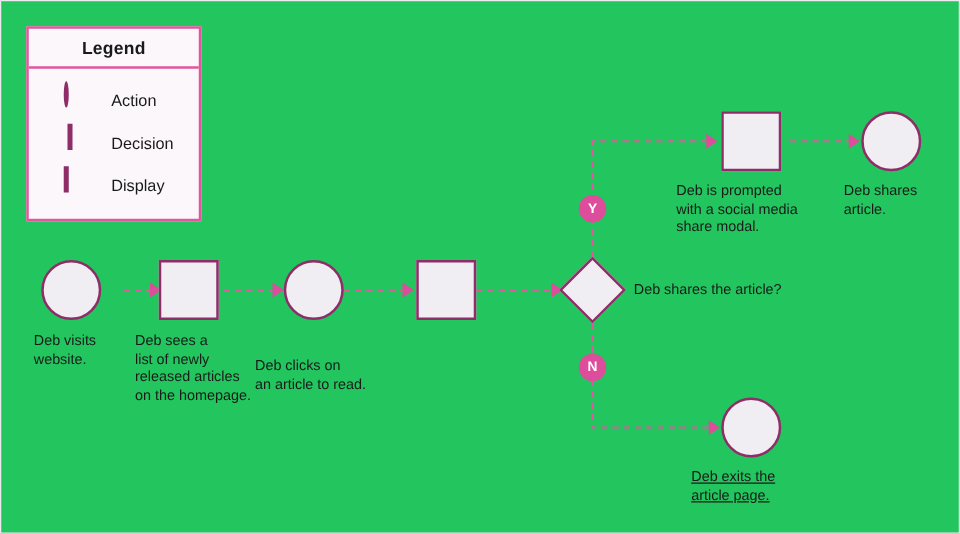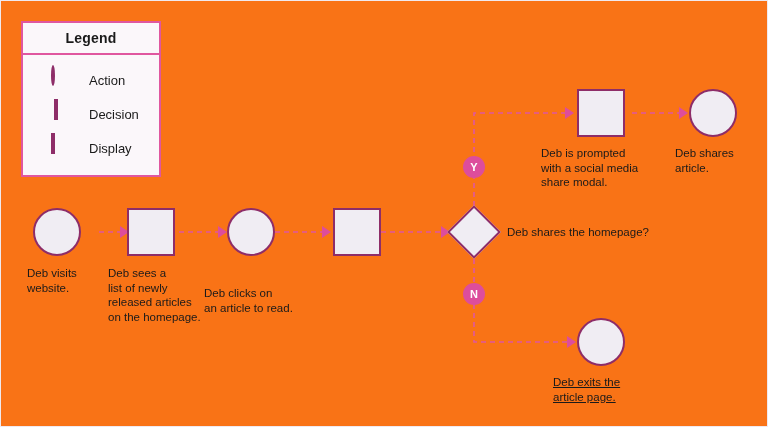--- a/index.html
+++ b/index.html
@@ -10,21 +10,21 @@
     width: 768px;
     height: 427px;
     background: #faf6f9;
     font-family: "Liberation Sans", sans-serif;
     overflow: hidden;
   }
   #canvas {
     position: relative;
     width: 768px;
     height: 427px;
-    background: #f97316;
+    background: #22c55e;
     border: 1px solid #f0e9ef;
     box-sizing: border-box;
   }
 
   
   #legend {
     position: absolute;
     left: 20px;
     top: 20px;
     width: 140px;
@@ -210,21 +210,21 @@
 
   <div class="node" style="left:126px; top:207px; width:48px; height:48px;"></div>
   <div class="node-label" style="left:107px; top:265px; width:110px;">Deb sees a<br>list of newly<br>released articles<br>on the homepage.</div>
 
   <div class="node circle" style="left:226px; top:207px; width:48px; height:48px;"></div>
   <div class="node-label" style="left:203px; top:265px; width:104px;margin-top:20px;">Deb clicks on<br>an article to read.</div>
 
   <div class="node" style="left:332px; top:207px; width:48px; height:48px;"></div>
 
   <div class="node diamond" style="left:454px; top:212px; width:38px; height:38px;"></div>
-  <div class="node-label left" style="left:506px; top:224px; width:180px;">Deb shares the homepage?</div>
+  <div class="node-label left" style="left:506px; top:224px; width:180px;">Deb shares the article?</div>
 
   <div class="branch-badge" style="left:462px; top:155px;">
       <span>Y</span>
     </div>
 
   <div class="branch-badge" style="left:462px; top:282px;">
       <span>N</span>
     </div>
 
   <div class="node" style="left:576px; top:88px; width:48px; height:48px;"></div>

